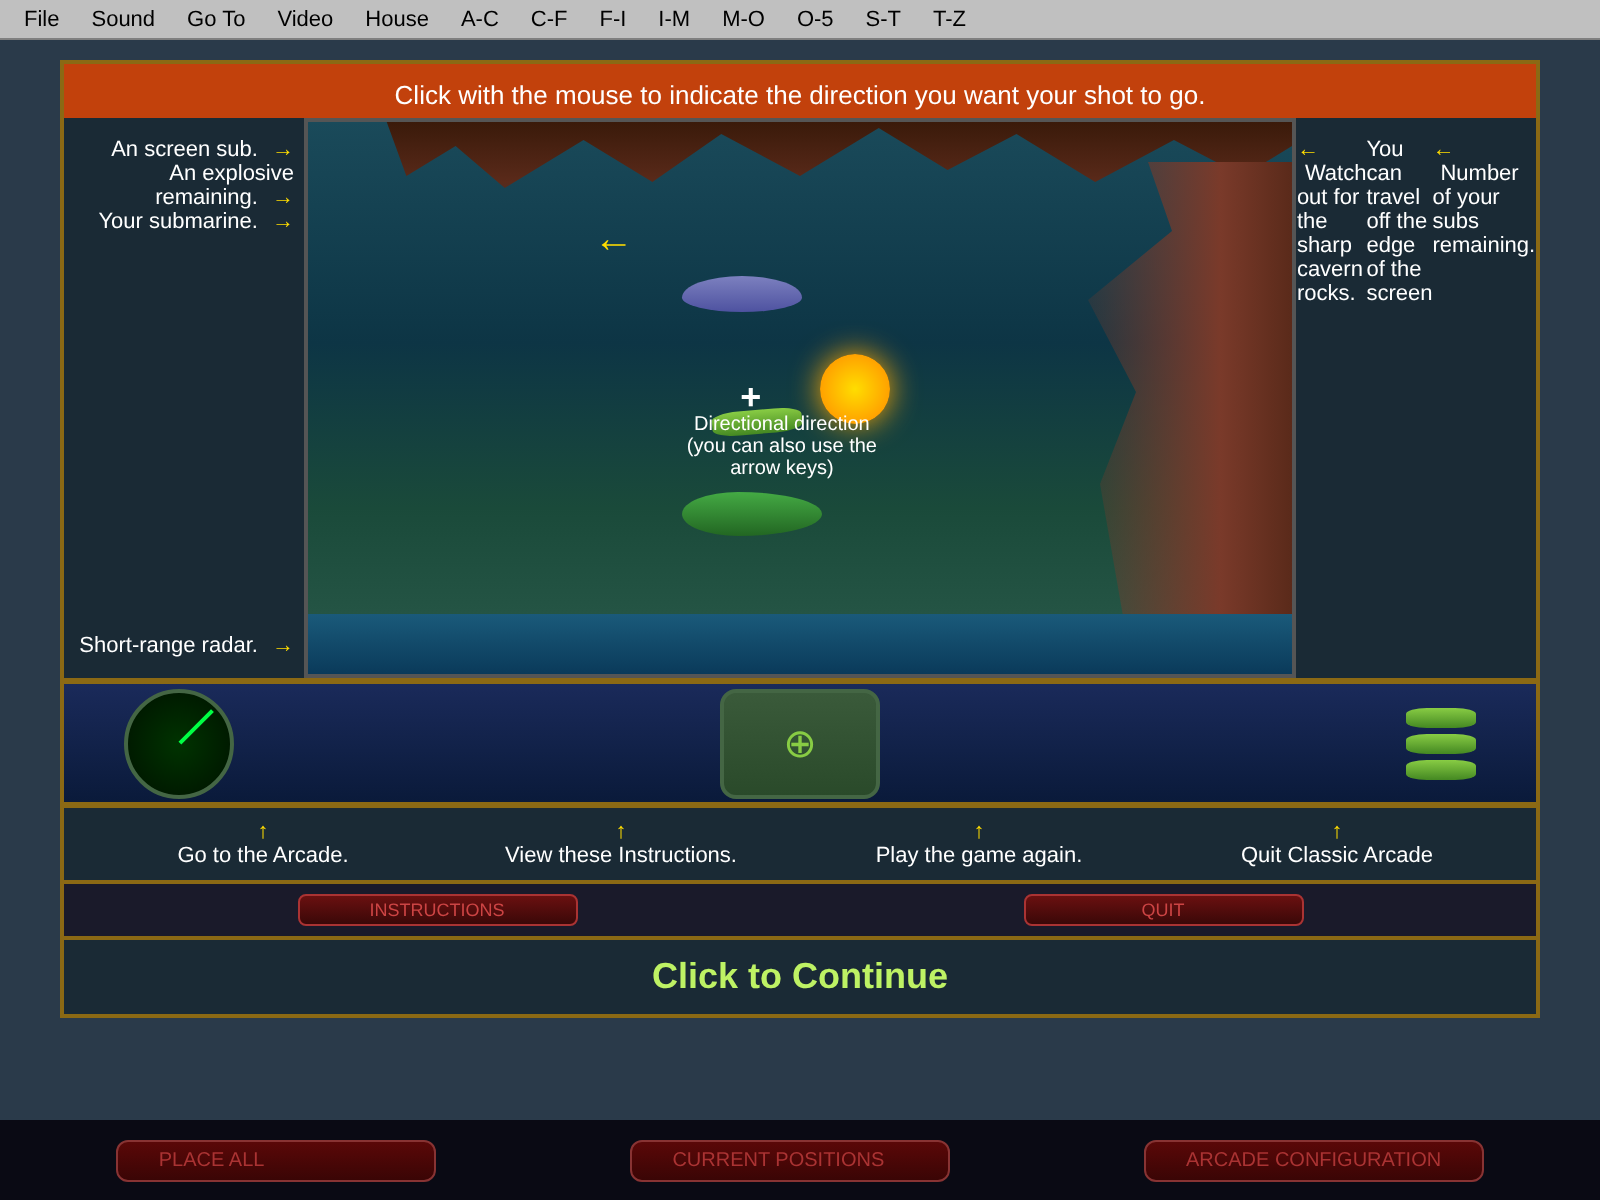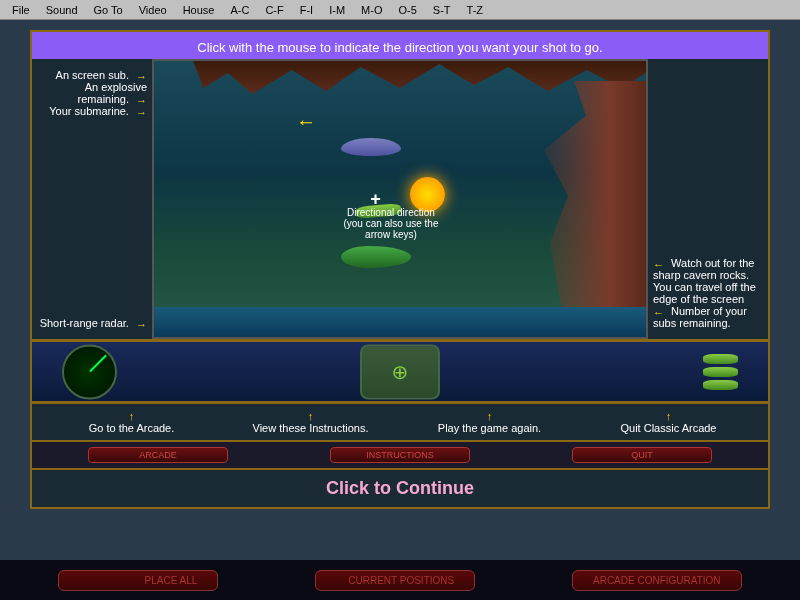--- a/index.html
+++ b/index.html
@@ -48,21 +48,21 @@
       border: 2px solid #8B6914;
       position: relative;
     }
 
     
     #instruction-text {
       text-align: center;
       color: #ffffff;
       font-size: 13px;
       padding: 8px 20px 4px;
-      background: #8b5cf6;
+      background: #c2410c;
     }
 
     
     #game-viewport {
       width: 100%;
       height: 280px;
       background: linear-gradient(180deg, #1a4a5a 0%, #0d3545 40%, #1a4a3a 70%, #2a5a4a 100%);
       position: relative;
       overflow: hidden;
       border: 2px solid #555;
@@ -277,21 +277,21 @@
 
     .bottom-btn {
       background: linear-gradient(180deg, #5a0808, #3a0505);
       border: 1px solid #883333;
       border-radius: 6px;
       color: #aa3333;
       font-size: 10px;
       padding: 4px 20px;
       cursor: pointer;
       min-width: 160px;
-      text-align: right;
+      text-align: left;
     }
 
     
     #viewport-section {
       display: flex;
       position: relative;
       width: 100%;
     }
 
     #left-annotations {
@@ -304,22 +304,22 @@
       justify-content: space-around;
       padding: 10px 5px;
     }
 
     #right-annotations {
       width: 120px;
       min-width: 120px;
       position: relative;
       height: 280px;
       display: flex;
-      flex-direction: column;
-      justify-content: flex-end;
+      flex-direction: row;
+      justify-content: center;
       padding: 10px 5px;
     }
 
     .left-label {
       color: #ffffff;
       font-size: 11px;
       text-align: right;
       position: relative;
     }
 
@@ -452,27 +452,26 @@
         <div style="color:#ffdd00; text-align:center;">↑</div>
         <span>Play the game again.</span>
       </div>
       <div class="bottom-label">
         <div style="color:#ffdd00; text-align:center;">↑</div>
         <span>Quit Classic Arcade</span>
       </div>
     </div>
 
     <div id="button-row">
-      <button class="game-button">ARCADE</button>
       <button class="game-button">INSTRUCTIONS</button>
       <button class="game-button">QUIT</button>
     </div>
 
     <div id="click-continue">
-      <span style="color:#f9a8d4; font-size:18px; font-weight:bold;text-align:center;">Click to Continue</span>
+      <span style="color:#bef264; font-size:18px; font-weight:bold;text-align:center;">Click to Continue</span>
     </div>
 
   </div>
 
   <div id="bottom-buttons">
     <button class="bottom-btn">PLACE ALL</button>
     <button class="bottom-btn">CURRENT POSITIONS</button>
     <button class="bottom-btn">ARCADE CONFIGURATION</button>
   </div>
 

